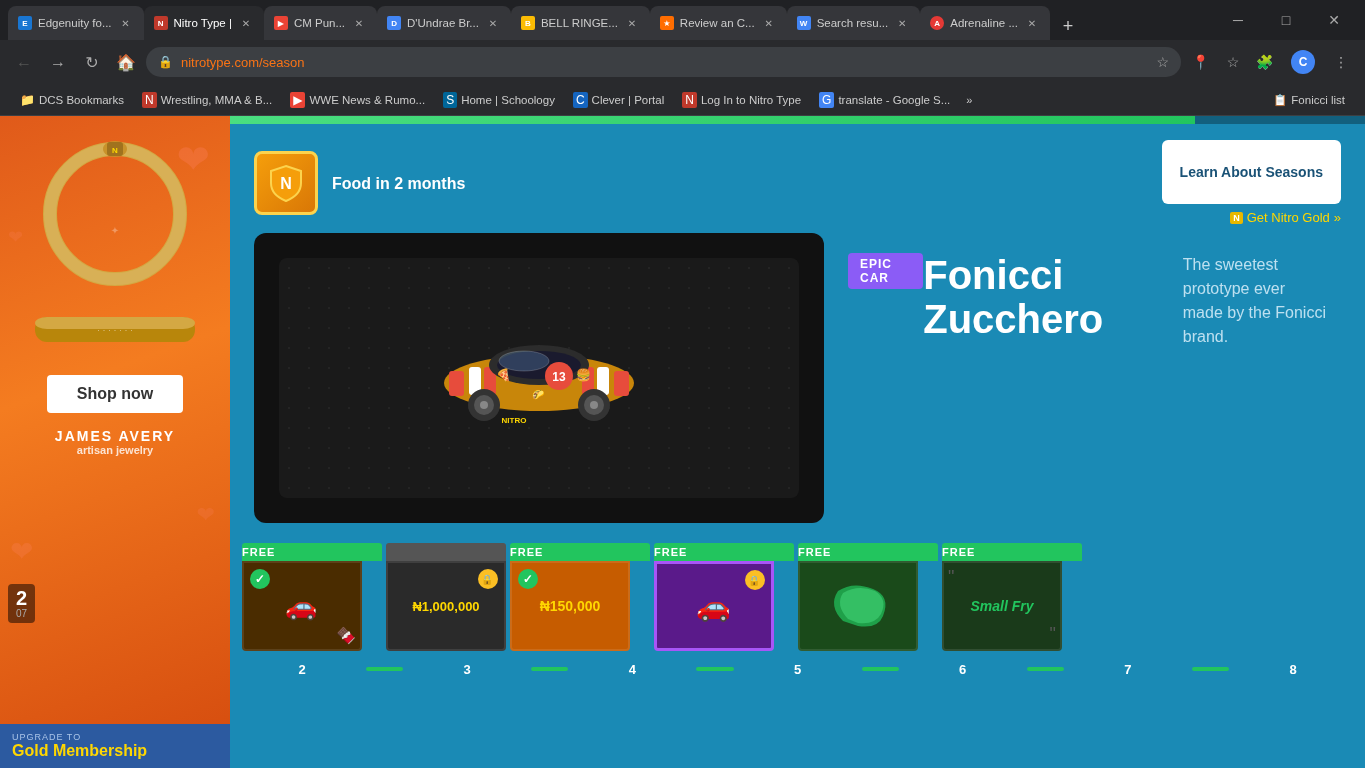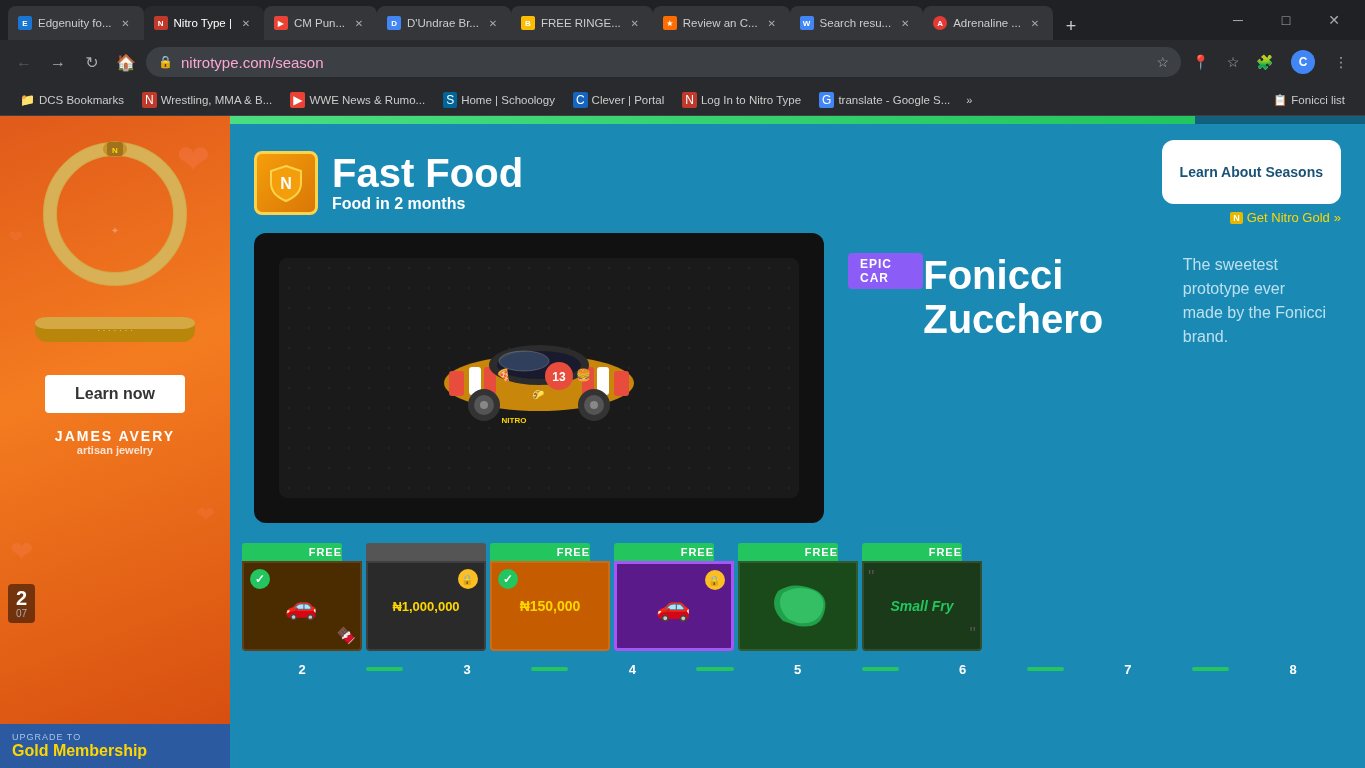--- a/index.html
+++ b/index.html
@@ -15,21 +15,21 @@
     .tab-favicon { width: 14px; height: 14px; border-radius: 2px; flex-shrink: 0; }
     .tab-label { flex: 1; overflow: hidden; text-overflow: ellipsis; white-space: nowrap; font-size: 11.5px; }
     .tab-close { width: 16px; height: 16px; border-radius: 50%; display: flex; align-items: center; justify-content: center; font-size: 10px; color: #aaa; flex-shrink: 0; }
     .tab-new { width: 28px; height: 28px; border-radius: 50%; display: flex; align-items: center; justify-content: center; color: #ccc; font-size: 18px; cursor: pointer; margin-left: 4px; }
 
     
     .nav-bar { height: 44px; background: #292a2d; display: flex; align-items: center; padding: 0 10px; gap: 6px; }
     .nav-btn { width: 28px; height: 28px; border-radius: 50%; display: flex; align-items: center; justify-content: center; color: #aaa; cursor: pointer; font-size: 16px; }
     .nav-btn.disabled { color: #555; cursor: default; }
     .address-bar { flex: 1; height: 30px; background: #3c3f43; border-radius: 15px; display: flex; align-items: center; padding: 0 12px; gap: 8px; font-size: 13px; color: #e8eaed; }
-    .address-bar-url { flex: 1; font-size: 15px; color: #f9a8d4; }
+    .address-bar-url { flex: 1; font-size: 13px; color: #f97316; }
     .nav-actions { display: flex; gap: 4px; }
     .nav-action-btn { width: 28px; height: 28px; border-radius: 50%; display: flex; align-items: center; justify-content: center; color: #aaa; cursor: pointer; font-size: 14px; }
 
     
     .bookmarks-bar { height: 32px; background: #292a2d; display: flex; align-items: center; padding: 0 12px; gap: 2px; border-bottom: 1px solid #3c3f43; overflow: hidden; }
     .bookmark-item { height: 24px; padding: 0 8px; border-radius: 4px; display: flex; align-items: center; gap: 4px; font-size: 11.5px; color: #ccc; cursor: pointer; white-space: nowrap; flex-shrink: 0; }
     .bookmark-more { height: 24px; padding: 0 6px; border-radius: 4px; font-size: 11px; color: #ccc; display: flex; align-items: center; cursor: pointer; }
     .reading-list-btn { height: 24px; padding: 0 8px; border-radius: 4px; display: flex; align-items: center; gap: 4px; font-size: 11.5px; color: #ccc; cursor: pointer; margin-left: auto; }
 
     
@@ -51,39 +51,39 @@
     .nt-progress-fill { height: 100%; background: linear-gradient(90deg, #4ade80, #22c55e); width: 85%; }
 
     
     .nt-header { display: flex; align-items: center; padding: 16px 24px 8px 24px; justify-content: space-between; }
     .nt-season-info { display: flex; align-items: center; gap: 14px; }
     .nt-logo-badge { width: 64px; height: 64px; background: linear-gradient(135deg, #f59e0b, #d97706); border-radius: 8px; display: flex; align-items: center; justify-content: center; font-size: 28px; border: 3px solid #fcd34d; }
     .nt-title { color: #fff; font-size: 40px; font-weight: bold; line-height: 1; }
     .nt-ends { color: #7dd3fc; font-size: 16px; margin-top: 2px; }
     .nt-ends span { color: #fff; font-weight: bold; }
     .nt-header-actions { display: flex; flex-direction: column; align-items: flex-end; gap: 6px; }
-    .learn-btn { background: #fff; color: #1a5276; font-size: 14px; font-weight: bold; padding: 24px 18px; border-radius: 12px; border: none; cursor: pointer; }
+    .learn-btn { background: #fff; color: #1a5276; font-size: 14px; font-weight: bold; padding: 24px 18px; border-radius: 6px; border: none; cursor: pointer; }
     .nitro-gold-link { color: #ffd700; font-size: 13px; display: flex; align-items: center; gap: 4px; cursor: pointer; }
     .nitro-gold-link .n-icon { background: #e8b800; color: #fff; font-size: 9px; font-weight: bold; padding: 1px 3px; border-radius: 2px; }
 
     
     .nt-showcase { display: flex; padding: 0 24px; gap: 24px; }
     .car-display-box { width: 570px; height: 290px; background: #111; border-radius: 12px; display: flex; align-items: center; justify-content: center; position: relative; overflow: hidden; flex-shrink: 0; }
     .car-display-inner { width: 520px; height: 240px; background: #1a1a1a; border-radius: 8px; display: flex; align-items: center; justify-content: center; position: relative; overflow: hidden; }
     .car-grid { position: absolute; inset: 0; background-image: radial-gradient(circle, #333 1px, transparent 1px); background-size: 20px 20px; opacity: 0.4; }
 
     .car-info { color: #fff; flex: 1; display: flex; flex-direction: row; justify-content: flex-start; padding-top: 20px; }
     .epic-badge { background: #8b5cf6; color: #fff; font-size: 12px; font-weight: bold; padding: 4px 12px; border-radius: 4px; display: inline-block; margin-bottom: 10px; letter-spacing: 1px; align-self: flex-start; }
     .car-name { color: #fff; font-size: 40px; font-weight: bold; line-height: 1.1; margin-bottom: 8px; }
     .car-desc { color: #bde0f0; font-size: 16px; line-height: 1.5; }
 
     
     .rewards-strip { display: flex; padding: 12px 12px 0 12px; gap: 4px; overflow: hidden; flex-shrink: 0; margin-top: 8px; }
     .reward-item { flex: 0 0 auto; display: flex; flex-direction: column; position: relative; }
-    .reward-free-badge { background: #22c55e; color: #fff; font-size: 11px; font-weight: bold; text-align: right; padding: 3px 0; border-radius: 3px 3px 0 0; width: 100px; letter-spacing: 1px; }
+    .reward-free-badge { background: #22c55e; color: #fff; font-size: 11px; font-weight: bold; text-align: left; padding: 3px 0; border-radius: 3px 3px 0 0; width: 140px; letter-spacing: 1px; }
     .reward-card { width: 120px; height: 90px; border-radius: 0 0 4px 4px; display: flex; align-items: center; justify-content: center; position: relative; overflow: hidden; border: 2px solid rgba(255,255,255,0.1); }
     .reward-card.brown { background: #4a2c00; }
     .reward-card.dark { background: #2a2a2a; }
     .reward-card.orange { background: #c65c00; }
     .reward-card.purple-border { background: #5a1a8a; border: 3px solid #a855f7; }
     .reward-card.green { background: #1a4a1a; }
     .reward-card.dark-green { background: #1a3a1a; }
     .reward-card.dark-brown { background: #2a1a00; }
     .reward-check { position: absolute; top: 6px; left: 6px; width: 20px; height: 20px; background: #22c55e; border-radius: 50%; display: flex; align-items: center; justify-content: center; color: #fff; font-size: 12px; font-weight: bold; z-index: 3; }
     .reward-lock { position: absolute; top: 6px; right: 6px; width: 20px; height: 20px; background: #fbbf24; border-radius: 50%; display: flex; align-items: center; justify-content: center; color: #fff; font-size: 10px; z-index: 3; }
@@ -148,21 +148,21 @@
       </div>
 
       <div class="tab">
         <div class="tab-favicon" style="width:14px;height:14px;border-radius:2px;background:#4285f4;display:flex;align-items:center;justify-content:center;color:#fff;font-size:8px;font-weight:bold;">D</div>
         <span class="tab-label">D'Undrae Br...</span>
         <span class="tab-close">✕</span>
       </div>
 
       <div class="tab">
         <div class="tab-favicon" style="width:14px;height:14px;border-radius:2px;background:#fbbc04;display:flex;align-items:center;justify-content:center;color:#fff;font-size:8px;font-weight:bold;">B</div>
-        <span class="tab-label">FREE RINGE...</span>
+        <span class="tab-label">BELL RINGE...</span>
         <span class="tab-close">✕</span>
       </div>
 
       <div class="tab">
         <div class="tab-favicon" style="width:14px;height:14px;border-radius:2px;background:#ff6d00;display:flex;align-items:center;justify-content:center;color:#fff;font-size:8px;">★</div>
         <span class="tab-label">Review an C...</span>
         <span class="tab-close">✕</span>
       </div>
 
       <div class="tab">
@@ -268,21 +268,21 @@
         </div>
 
         <div style="width:170px;height:55px;margin:0 auto 8px auto;display:flex;align-items:center;justify-content:center;">
           <svg width="170" height="55" viewBox="0 0 170 55">
             <rect x="5" y="15" width="160" height="25" rx="12" fill="#b8860b"></rect>
             <rect x="5" y="15" width="160" height="12" rx="12" fill="#d4a843"></rect>
             <text x="85" y="31" text-anchor="middle" fill="rgba(255,255,255,0.5)" font-size="9">· · · · · · ·</text>
           </svg>
         </div>
 
-        <button class="ad-shop-btn">Learn now</button>
+        <button class="ad-shop-btn">Shop now</button>
 
         <div class="ad-logo">
           <div style="font-size:14px;font-weight:bold;letter-spacing:2px;">JAMES AVERY</div>
           <div style="font-size:11px;color:rgba(255,255,255,0.8);">artisan jewelry</div>
         </div>
 
         <div style="position:absolute;bottom:145px;left:8px;background:rgba(0,0,0,0.5);border-radius:4px;padding:4px 8px;color:#fff;">
           <div style="font-size:20px;font-weight:bold;line-height:1;">2</div>
           <div style="font-size:10px;color:#aaa;">07</div>
         </div>
@@ -304,21 +304,20 @@
 
       <div class="nt-header">
         <div class="nt-season-info">
           <div class="nt-logo-badge">
             <svg width="40" height="40" viewBox="0 0 40 40">
               <path d="M20 3 L35 8 L35 20 Q35 32 20 38 Q5 32 5 20 L5 8 Z" fill="#f59e0b" stroke="#fcd34d" stroke-width="2"></path>
               <text x="20" y="26" text-anchor="middle" fill="#fff" font-size="16" font-weight="bold">N</text>
             </svg>
           </div>
           <div>
-            <div class="nt-title">Fast Food</div>
             <div class="nt-ends"><span>Food </span><span style="font-weight:bold;color:#fff;">in 2 months</span></div>
           </div>
         </div>
 
         <div class="nt-header-actions">
           <button class="learn-btn">Learn About Seasons</button>
           <div class="nitro-gold-link">
             <span class="n-icon">N</span>
             <span>Get Nitro Gold</span>
             <span>»</span>

